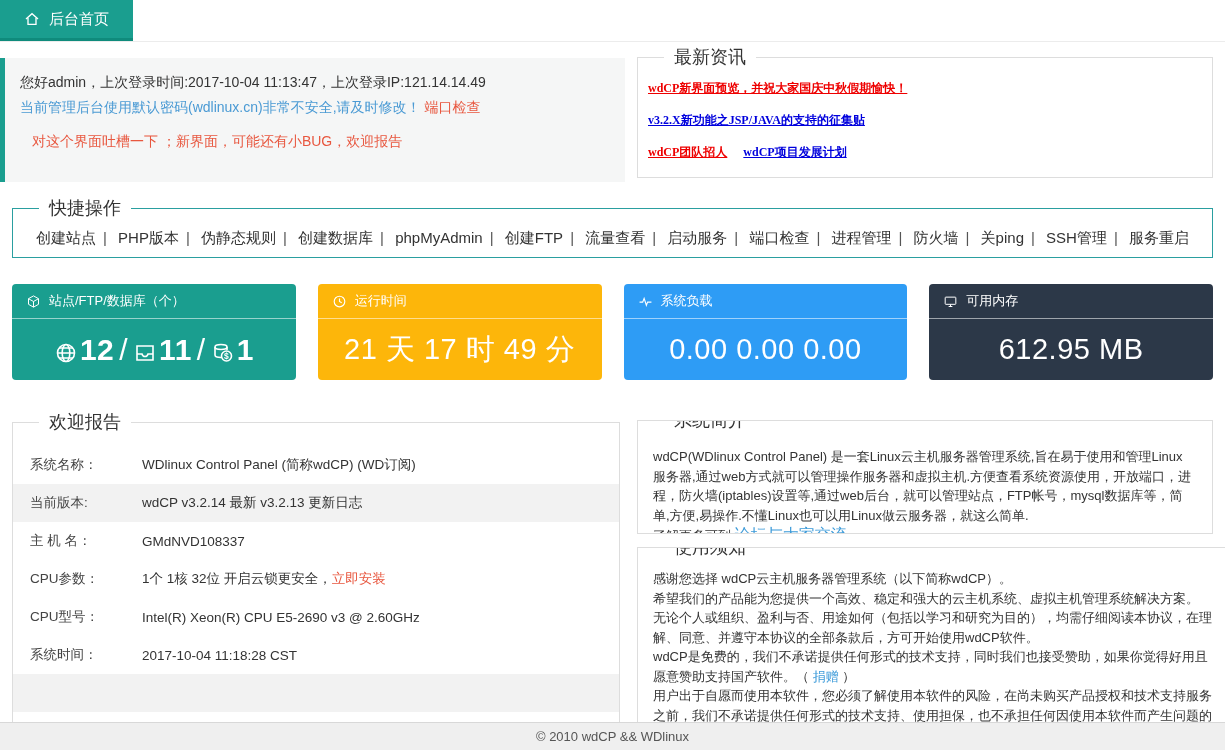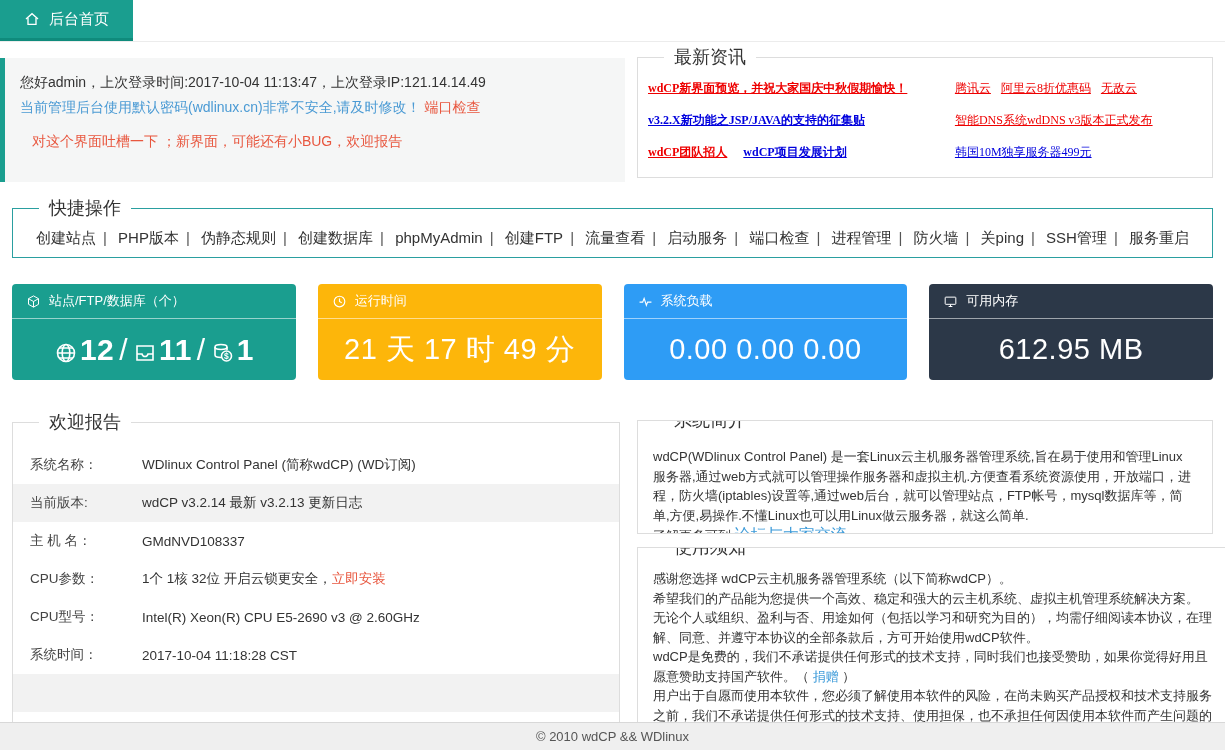--- a/index.html
+++ b/index.html
@@ -116,33 +116,20 @@
         <div class="news-row">
             <a class="nred nb">wdCP新界面预览，并祝大家国庆中秋假期愉快！</a>
           </div>
         <div class="news-row">
             <a class="nblue nb">v3.2.X新功能之JSP/JAVA的支持的征集贴</a>
           </div>
         <div class="news-row">
           <a class="nred nb">wdCP团队招人</a>
           <a class="nblue nb">wdCP项目发展计划</a>
         </div>
-      </div>
-      <div class="news-col-r">
-        <div class="news-row" style="gap:10px;">
-          <a class="nred">腾讯云</a>
-          <a class="nred">阿里云8折优惠码</a>
-          <a class="nred">无敌云</a>
-        </div>
-        <div class="news-row">
-            <a class="nred">智能DNS系统wdDNS v3版本正式发布</a>
-          </div>
-        <div class="news-row">
-            <a class="nblue">韩国10M独享服务器499元</a>
-          </div>
       </div>
     </div>
   </div>
 
   <div class="panel quickops">
     <div class="legend">快捷操作</div>
     <div class="qo-links">
       <a>创建站点</a><span class="qo-sep"></span>
       <a>PHP版本</a><span class="qo-sep"></span>
       <a>伪静态规则</a><span class="qo-sep"></span>

